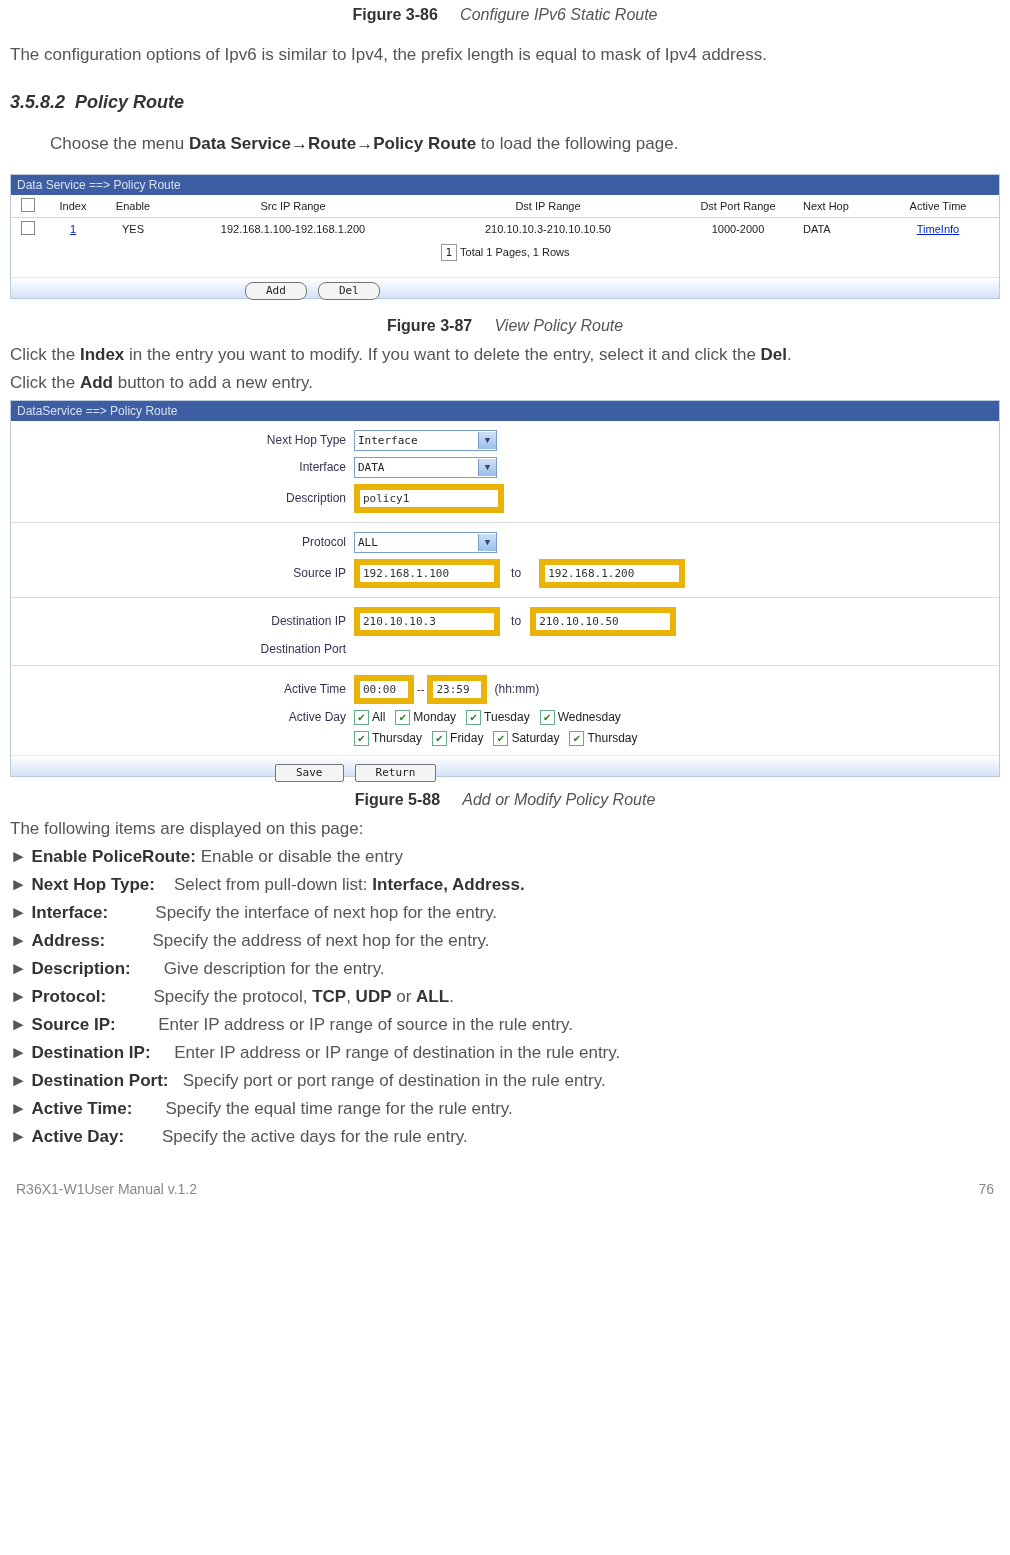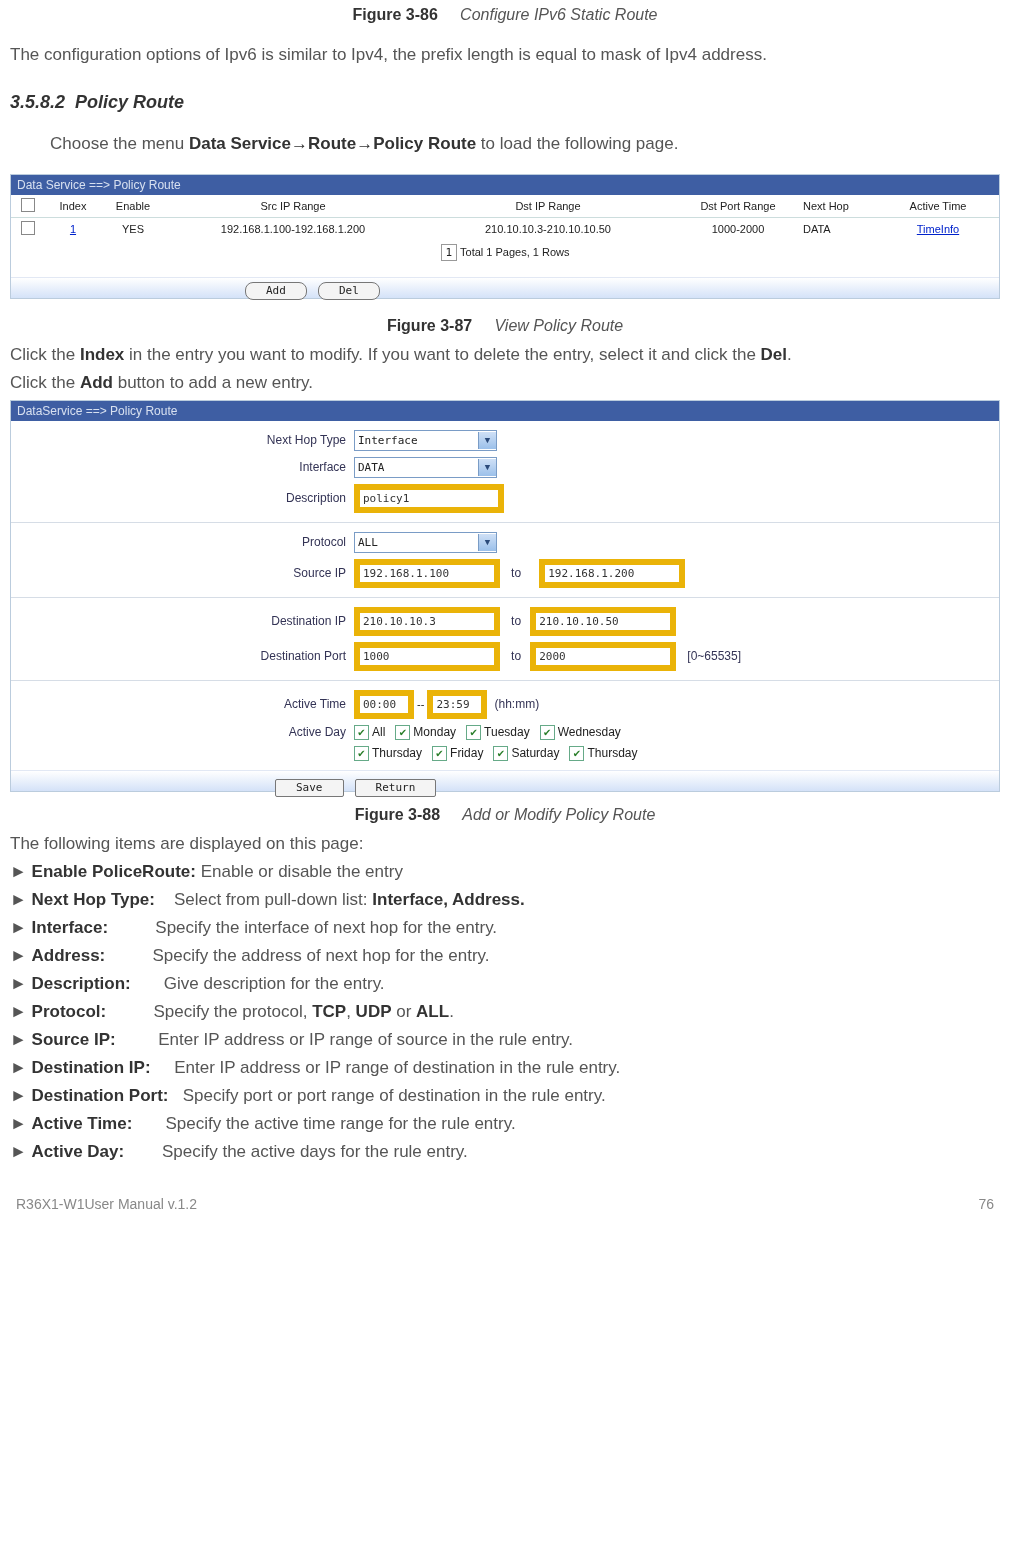--- a/index.html
+++ b/index.html
@@ -286,26 +286,20 @@
     <div class="form-row">
       <div class="label-col">Destination IP</div>
       <div class="value-col">
         <input class="txt-input" style="width: 128px;" value="210.10.10.3">
         <span class="hint">to</span>&nbsp;&nbsp;
         <input class="txt-input" style="width: 128px;" value="210.10.10.50">
       </div>
     </div>
     <div class="form-row">
       <div class="label-col">Destination Port</div>
-      <div class="value-col">
-        <input class="txt-input" style="width: 128px;" value="1000">
-        <span class="hint">to</span>&nbsp;&nbsp;
-        <input class="txt-input" style="width: 128px;" value="2000">
-        <span class="hint">[0~65535]</span>
-      </div>
     </div>
   </div>
 
   <div class="form-section-divider"></div>
 
   <div style="padding: 6px 0;">
     <div class="form-row">
       <div class="label-col">Active Time</div>
       <div class="value-col">
         <input class="txt-input" style="width: 42px;" value="00:00">
@@ -336,36 +330,36 @@
 
   <div class="footer-bar">
     <div class="save-row">
       <span class="btn">Save</span>
       <span class="btn">Return</span>
     </div>
   </div>
 </div>
 
 <div class="fig-caption" style="margin-top:14px;">
-  <span class="fig-number">Figure 3-88</span>&nbsp;&nbsp;&nbsp;&nbsp;
+  <span class="fig-number">Figure 5-88</span>&nbsp;&nbsp;&nbsp;&nbsp;
   <span class="fig-title">Add or Modify Policy Route</span>
 </div>
 
 <div class="body-text">The following items are displayed on this page:</div>
 
 <div class="glossary">
   <div class="glossary-row"><span class="arrow">►</span> <span class="bold">Enable PoliceRoute:</span><span> Enable or disable the entry</span></div>
   <div class="glossary-row"><span class="arrow">►</span> <span class="bold">Next Hop Type:</span><span style="white-space:pre">    Select from pull-down list: </span><span class="bold">Interface, Address.</span></div>
   <div class="glossary-row"><span class="arrow">►</span> <span class="bold">Interface:</span><span style="white-space:pre">          Specify the interface of next hop for the entry.</span></div>
   <div class="glossary-row"><span class="arrow">►</span> <span class="bold">Address:</span><span style="white-space:pre">          Specify the address of next hop for the entry.</span></div>
   <div class="glossary-row"><span class="arrow">►</span> <span class="bold">Description:</span><span style="white-space:pre">       Give description for the entry.</span></div>
   <div class="glossary-row"><span class="arrow">►</span> <span class="bold">Protocol:</span><span style="white-space:pre">          Specify the protocol, </span><span class="bold">TCP</span><span>, </span><span class="bold">UDP</span><span> or </span><span class="bold">ALL</span><span>.</span></div>
   <div class="glossary-row"><span class="arrow">►</span> <span class="bold">Source IP:</span><span style="white-space:pre">         Enter IP address or IP range of source in the rule entry.</span></div>
   <div class="glossary-row"><span class="arrow">►</span> <span class="bold">Destination IP:</span><span style="white-space:pre">     Enter IP address or IP range of destination in the rule entry.</span></div>
   <div class="glossary-row"><span class="arrow">►</span> <span class="bold">Destination Port:</span><span style="white-space:pre">   Specify port or port range of destination in the rule entry.</span></div>
-  <div class="glossary-row"><span class="arrow">►</span> <span class="bold">Active Time:</span><span style="white-space:pre">       Specify the active time range for the rule entry.</span></div>
+  <div class="glossary-row"><span class="arrow">►</span> <span class="bold">Active Time:</span><span style="white-space:pre">       Specify the equal time range for the rule entry.</span></div>
   <div class="glossary-row"><span class="arrow">►</span> <span class="bold">Active Day:</span><span style="white-space:pre">        Specify the active days for the rule entry.</span></div>
 </div>
 
 <div class="page-foot">
   <span>R36X1-W1User Manual v.1.2</span>
   <span>76</span>
 </div>
 
 </body></html>

